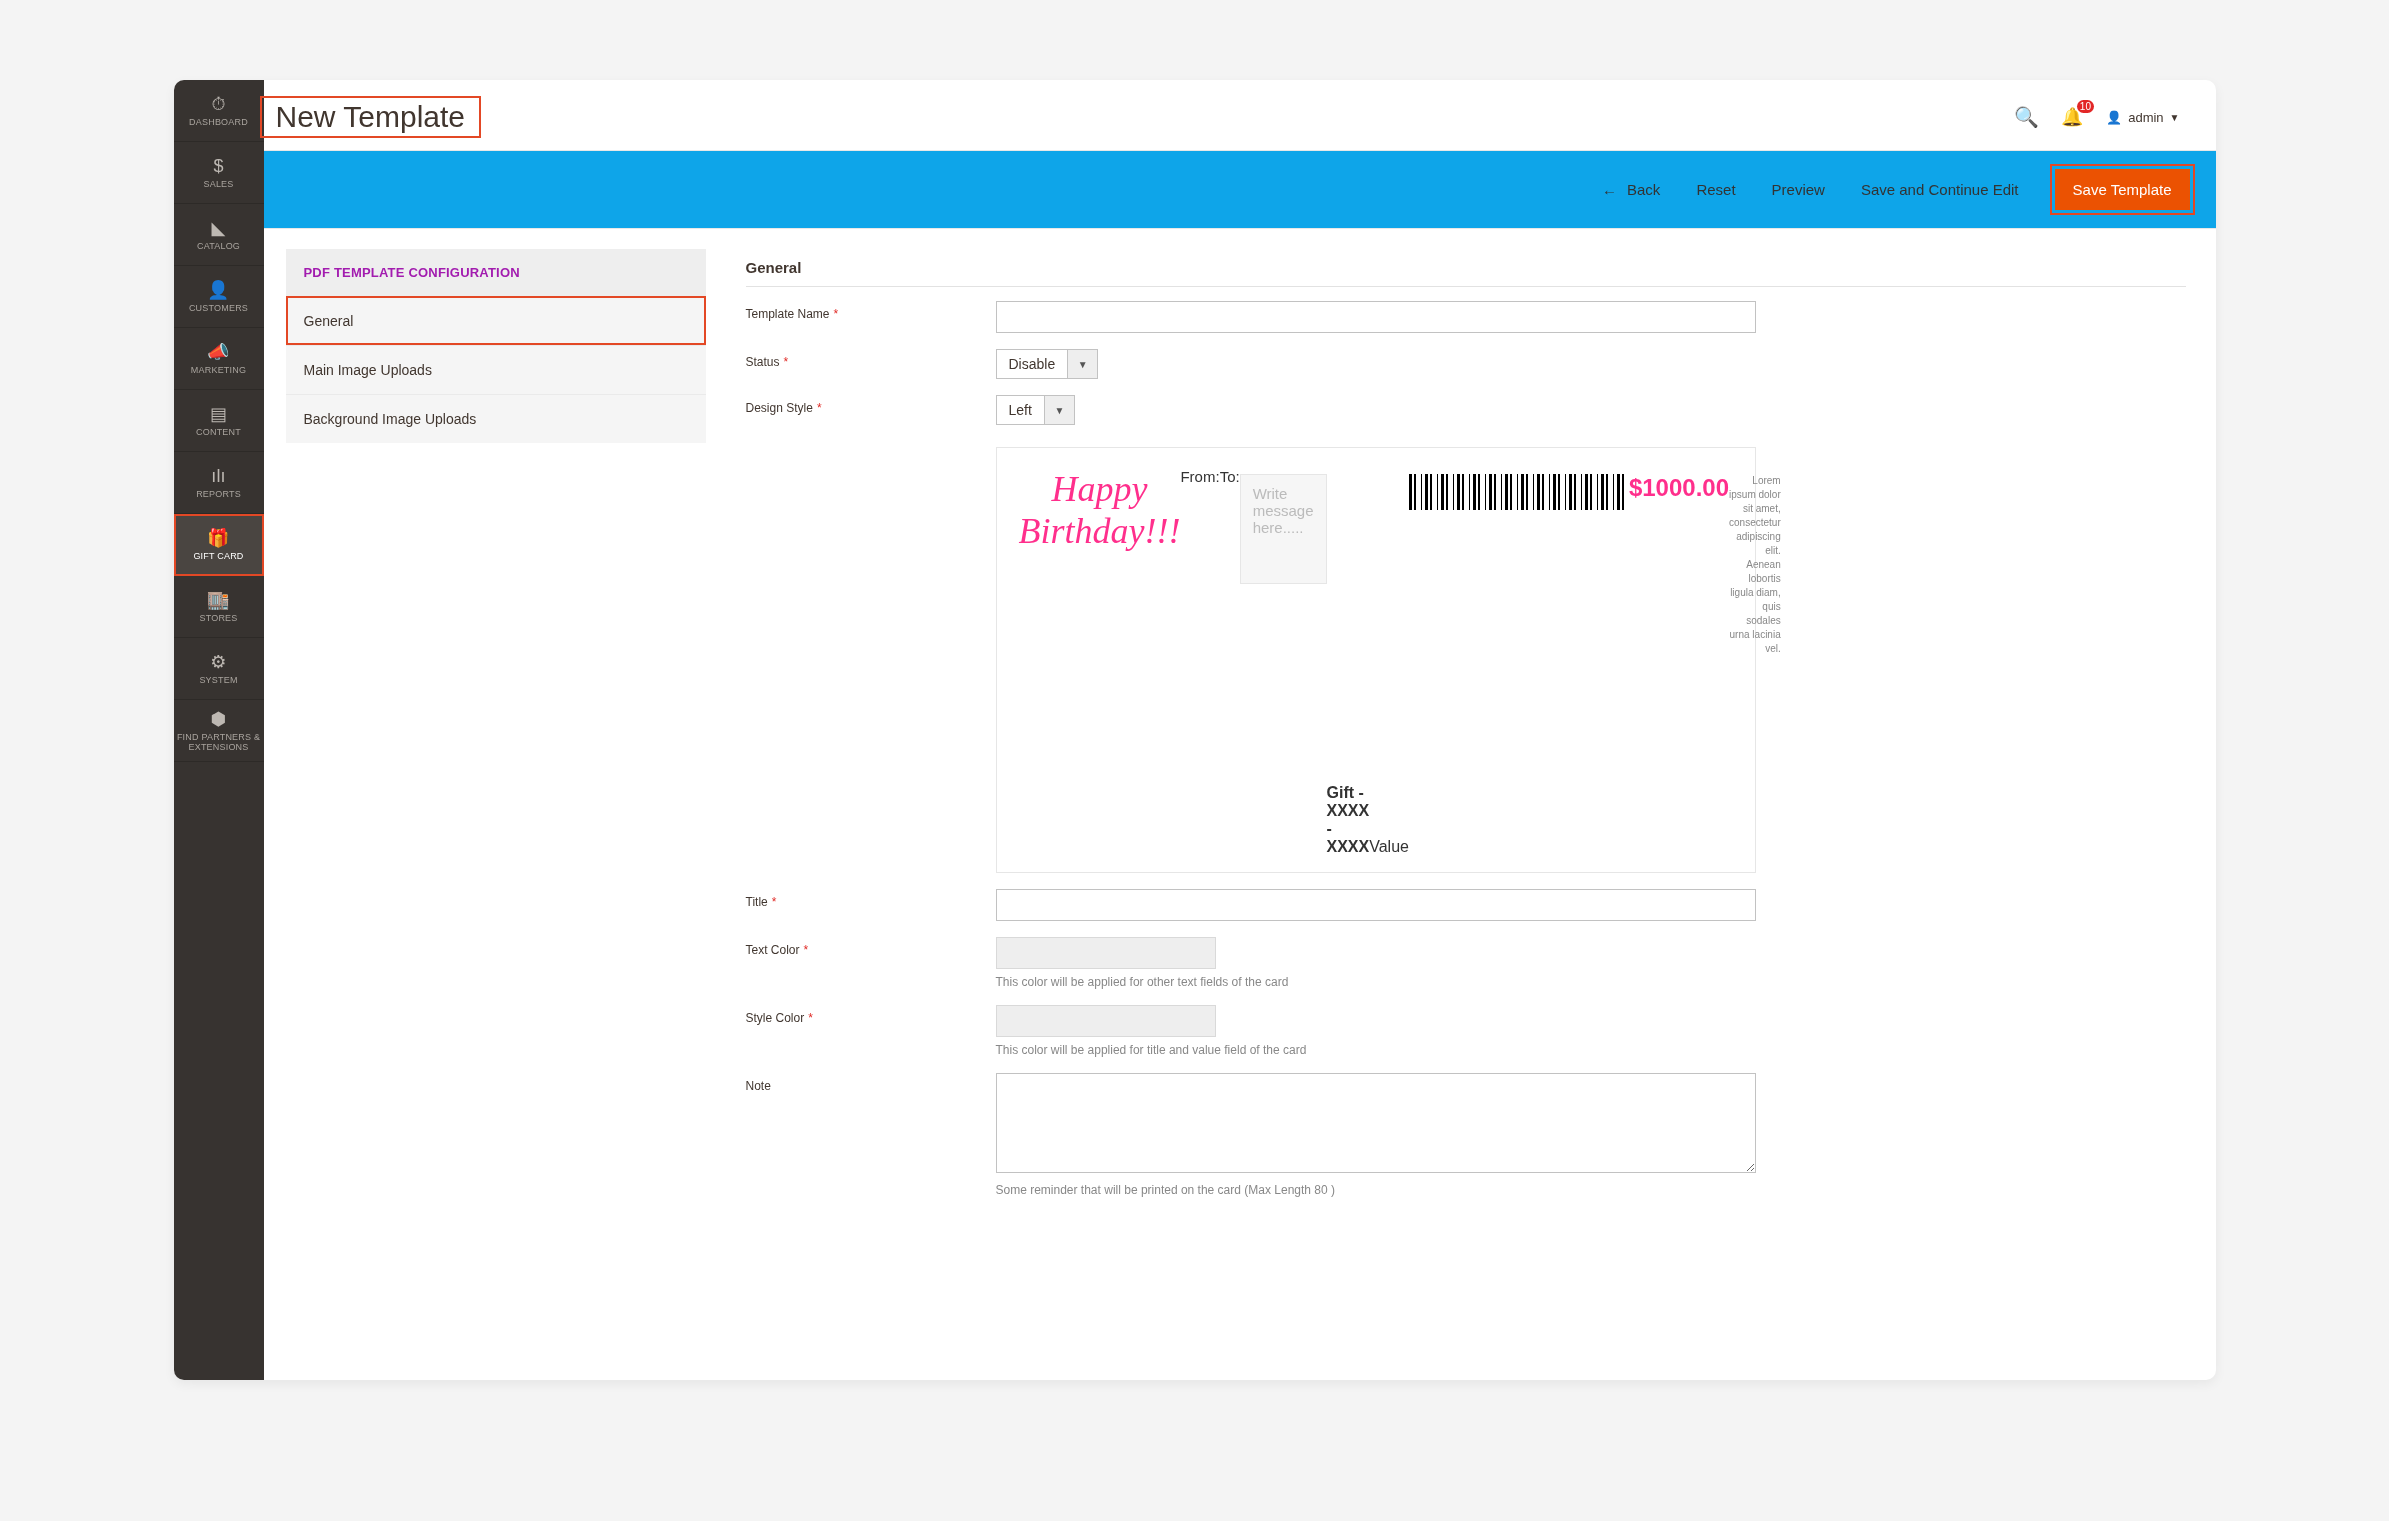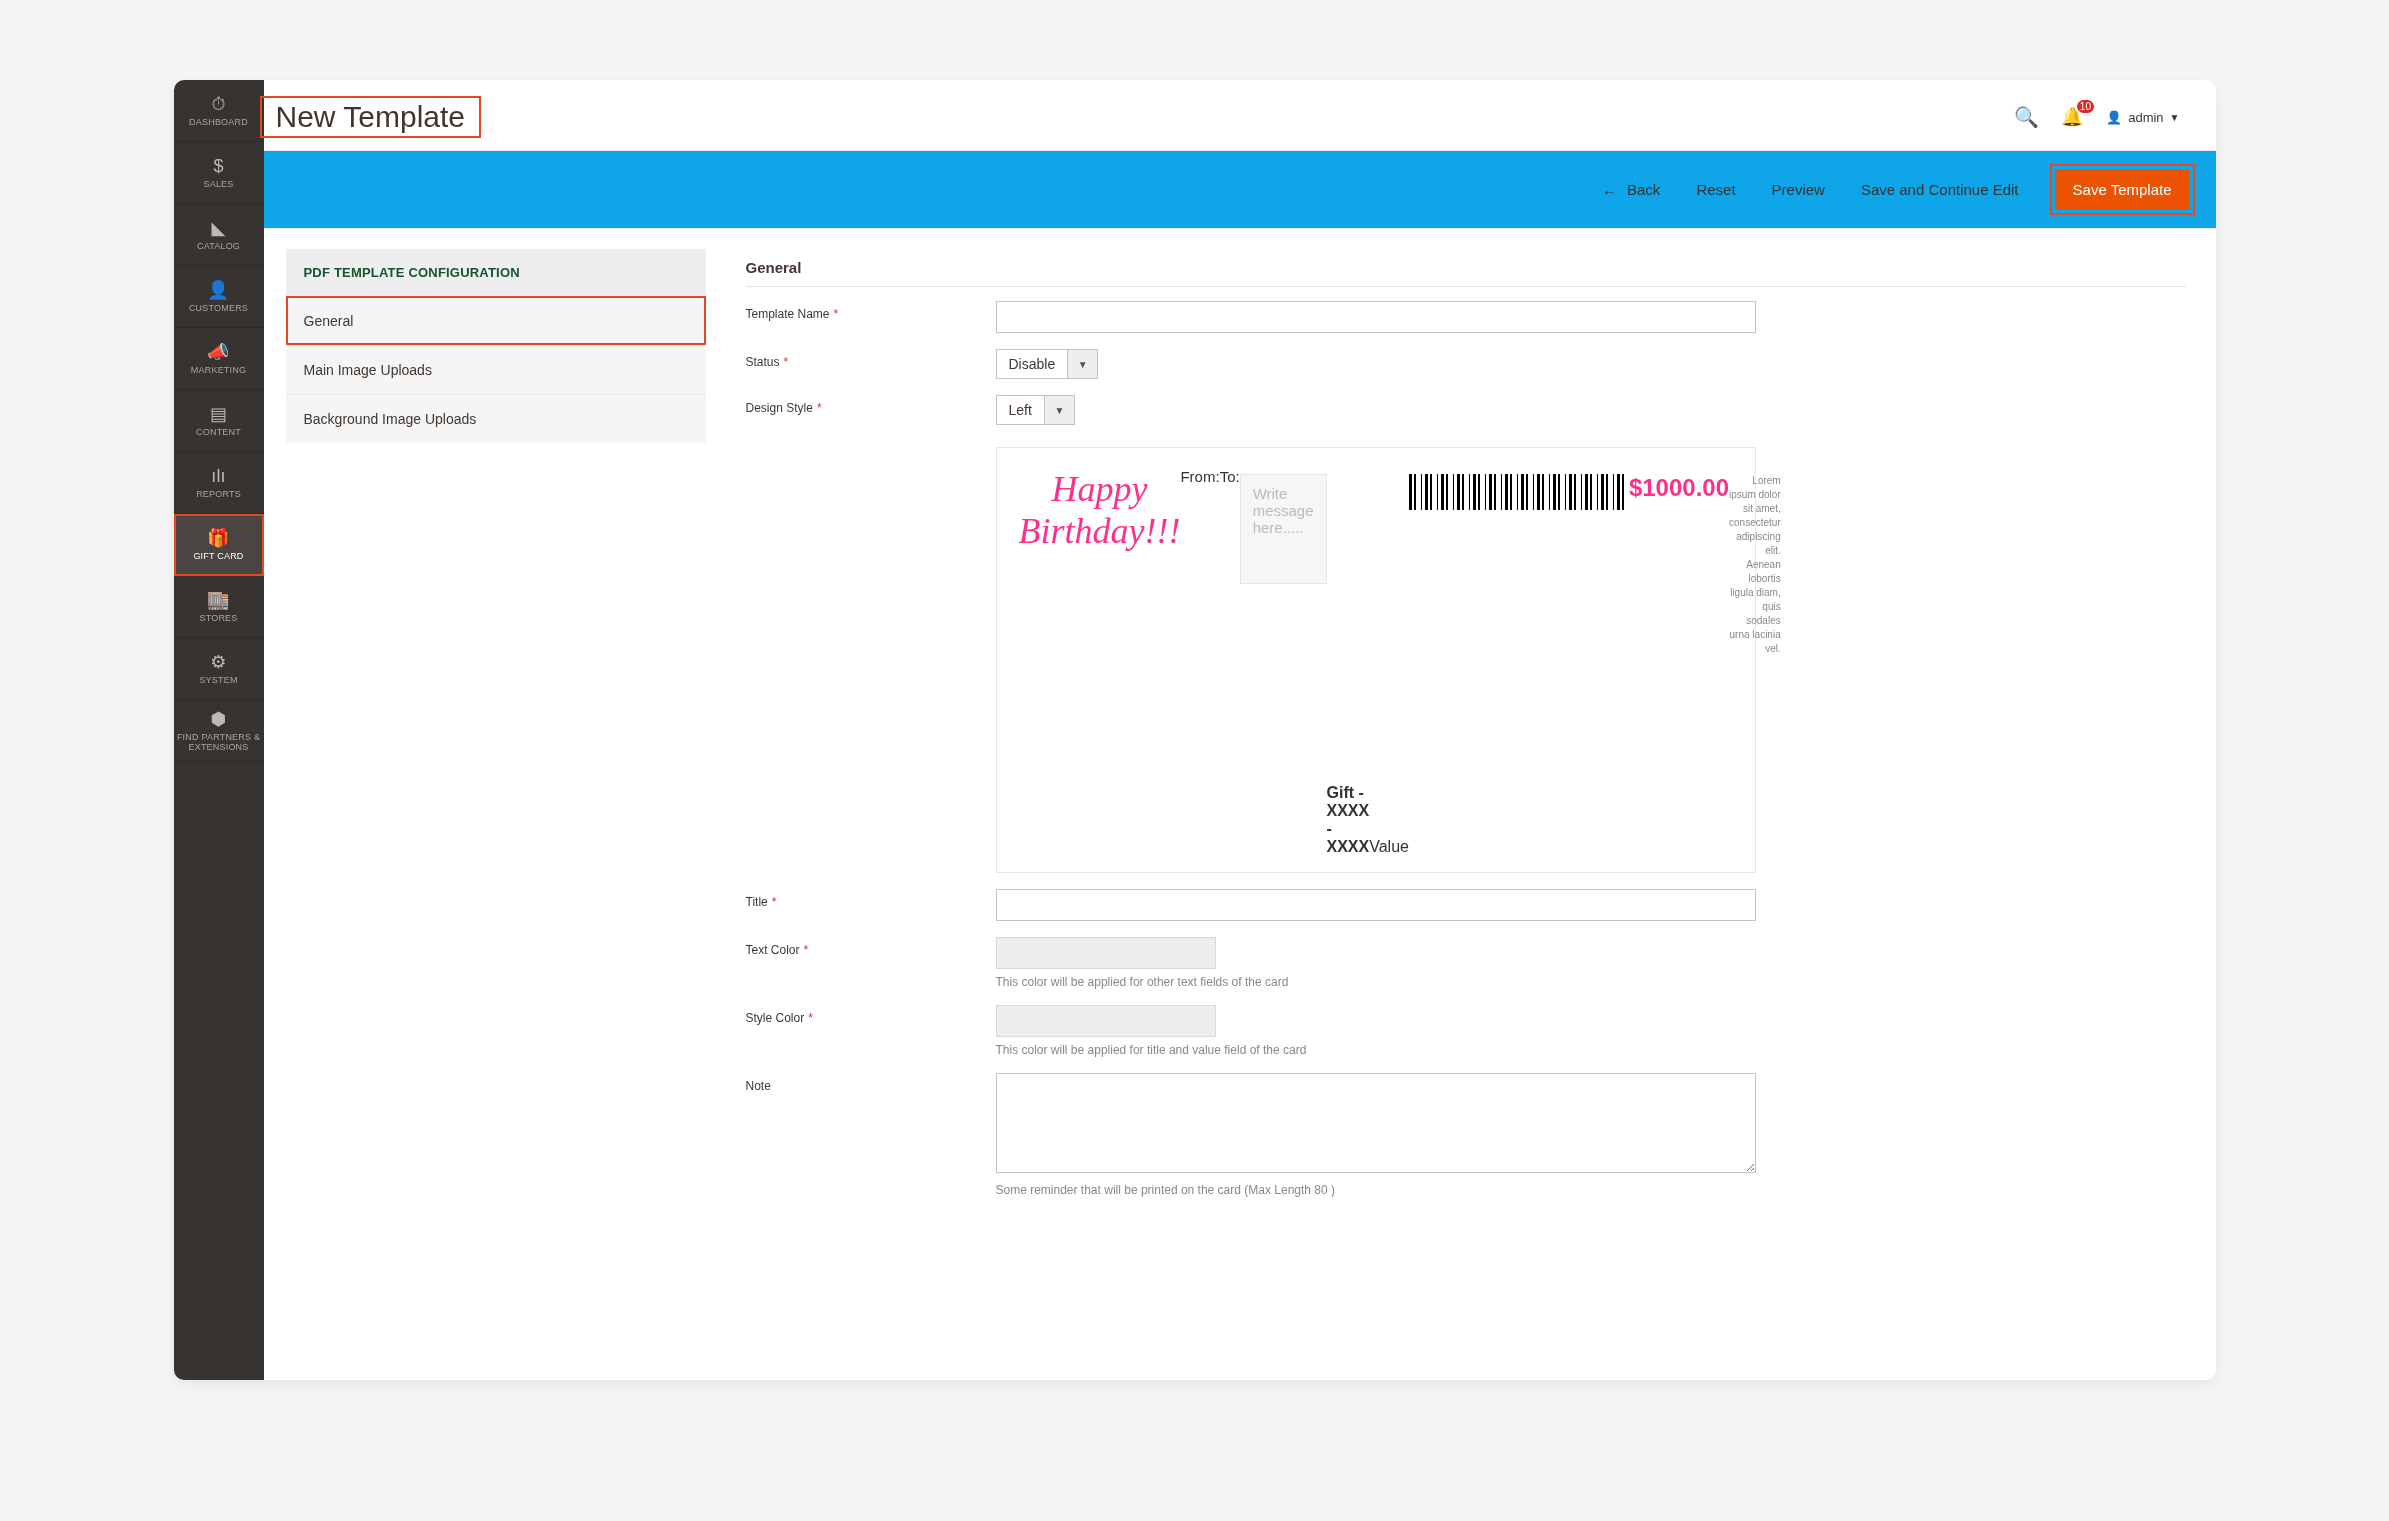--- a/index.html
+++ b/index.html
@@ -19,21 +19,21 @@
 .notif-badge { position: absolute; top: -6px; right: -10px; background: #e22626; color: #fff; font-size: 10px; padding: 1px 3px; border-radius: 8px; }
 .admin-drop { display: inline-flex; align-items: center; gap: 6px; font-size: 13px; color: #41362f; }
 
 .toolbar { background: #0ea5e9; border-top: 1px solid #e8e8e8; border-bottom: 1px solid #e8e8e8; padding: 18px 26px 18px 26px; display: flex; justify-content: flex-end; align-items: center; gap: 36px; font-size: 15px; color: #333; }
 .tb-link { cursor: pointer; }
 .tb-link.back::before { content: "\2190"; margin-right: 10px; }
 .btn-primary { background: #eb5202; color: #fff; padding: 12px 18px; font-size: 15px; cursor: pointer; outline: 2px solid #e34825; outline-offset: 3px; }
 
 .content { flex: 1; display: flex; padding: 20px 30px 30px 22px; gap: 40px; overflow: hidden; }
 .leftpanel { width: 420px; }
-.panel-head { background: #eeeeee; padding: 16px 18px; font-size: 13px; font-weight: 700; color: #14532d; letter-spacing: .2px; }
+.panel-head { background: #eeeeee; padding: 16px 18px; font-size: 13px; font-weight: 700; color: #a21caf; letter-spacing: .2px; }
 .panel-item { background: #f5f5f5; padding: 16px 18px; font-size: 14px; color: #41362f; border-top: 1px solid #eaeaea; cursor: pointer; }
 .panel-item.active { outline: 2px solid #e34825; outline-offset: -2px; }
 .rightpanel { flex: 1; padding-top: 10px; }
 .section-title { font-size: 15px; color: #41362f; font-weight: 700; margin-bottom: 14px; border-bottom: 1px solid #e2e2e2; padding-bottom: 10px; }
 .field-row { display: flex; align-items: flex-start; margin-bottom: 16px; }
 .field-label { width: 250px; padding-right: 18px; font-size: 12px; color: #41362f; padding-top: 6px; }
 .req { color: #e02b27; margin-left: 4px; }
 .field-ctrl input[type=text], .field-ctrl textarea { border: 1px solid #c2c2c2; padding: 7px 10px; font-size: 14px; width: 760px; resize: vertical; }
 .field-ctrl textarea { height: 100px; }
 .field-hint { font-size: 12px; color: #888; margin-top: 6px; }

